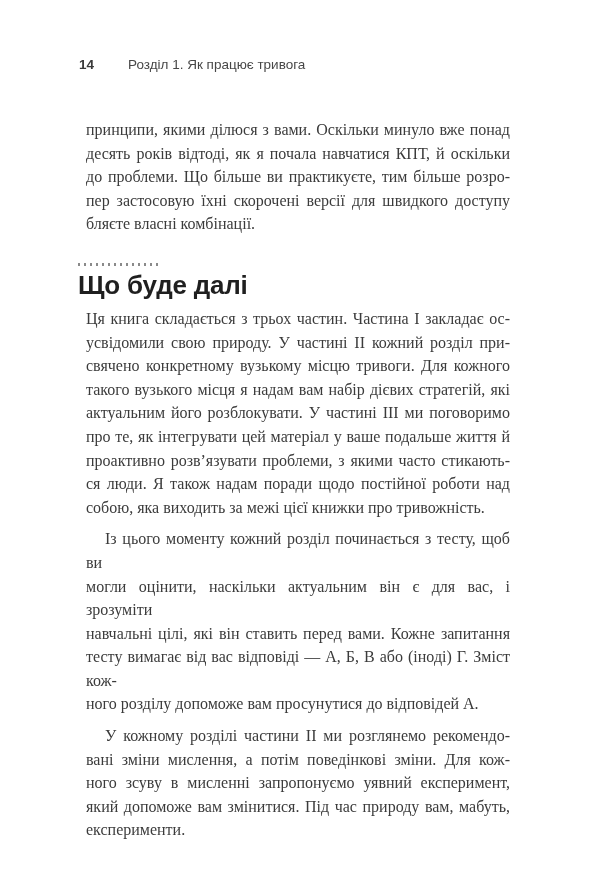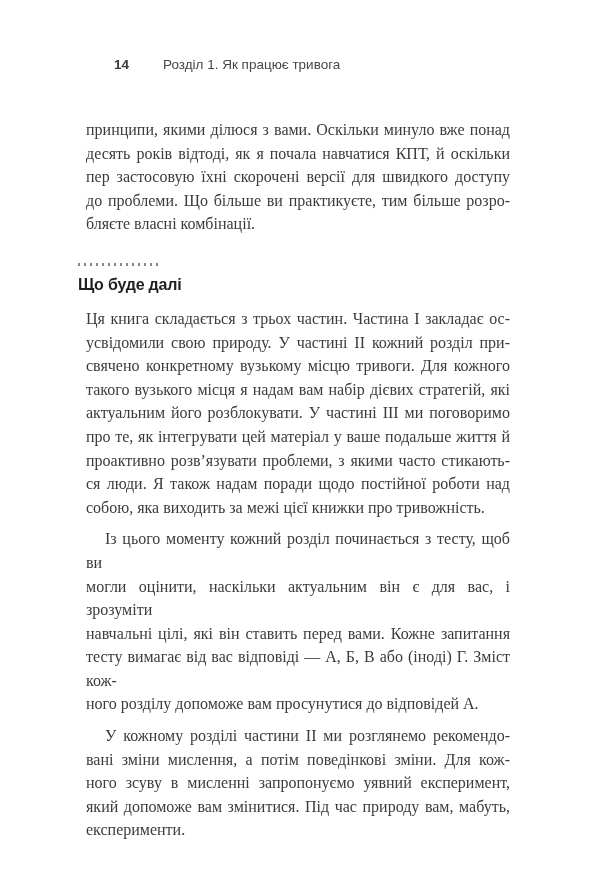--- a/index.html
+++ b/index.html
@@ -14,21 +14,20 @@
   .header {
     position: absolute;
     left: 79px;
     top: 57px;
     width: 440px;
     font-family: "Liberation Sans", sans-serif;
     font-size: 13.5px;
     line-height: 16px;
     color: #474747;
     white-space: nowrap;
-    margin-left: 35px;
   }
   .pagenum {
     display: inline-block;
     min-width: 49px;
     font-weight: bold;
     color: #3a3a3a;
   }
   .runhead { color: #474747; }
   .content {
     position: absolute;
@@ -46,40 +45,40 @@
   .hblock { margin-top: 27px; margin-bottom: 9px; }
   .dots {
     width: 84px;
     height: 3px;
     margin-bottom: 6px;
     background: repeating-linear-gradient(to right, #8a8a8a 0 2.2px, transparent 2.2px 6px);
   }
   .hblock h2 {
     margin: 0;
     font-family: "Liberation Sans", sans-serif;
-    font-size: 16px;
+    font-size: 26px;
     line-height: 26px;
     font-weight: 700;
     letter-spacing: -0.2px;
     color: #1f1f1f;
   }
 </style>
 </head>
 <body>
 
 <div class="page">
   <div class="header">
     <span class="pagenum">14</span><span class="runhead">Розділ 1. Як працює тривога</span>
   </div>
   <div class="content" id="content">
       <div class="para">
         <div class="line j">принципи, якими ділюся з вами. Оскільки минуло вже понад</div>
         <div class="line j">десять років відтоді, як я почала навчатися КПТ, й оскільки</div>
+        <div class="line j">до проблеми. Що більше ви практикуєте, тим більше розро-</div>
         <div class="line j">пер застосовую їхні скорочені версії для швидкого доступу</div>
-        <div class="line j">до проблеми. Що більше ви практикуєте, тим більше розро-</div>
         <div class="line">бляєте власні комбінації.</div>
       </div>
       <div class="hblock">
         <div class="dots"></div>
         <h2>Що буде далі</h2>
       </div>
       <div class="para">
         <div class="line j">Ця книга складається з трьох частин. Частина I закладає ос-</div>
         <div class="line j">усвідомили свою природу. У частині II кожний розділ при-</div>
         <div class="line j">свячено конкретному вузькому місцю тривоги. Для кожного</div>

